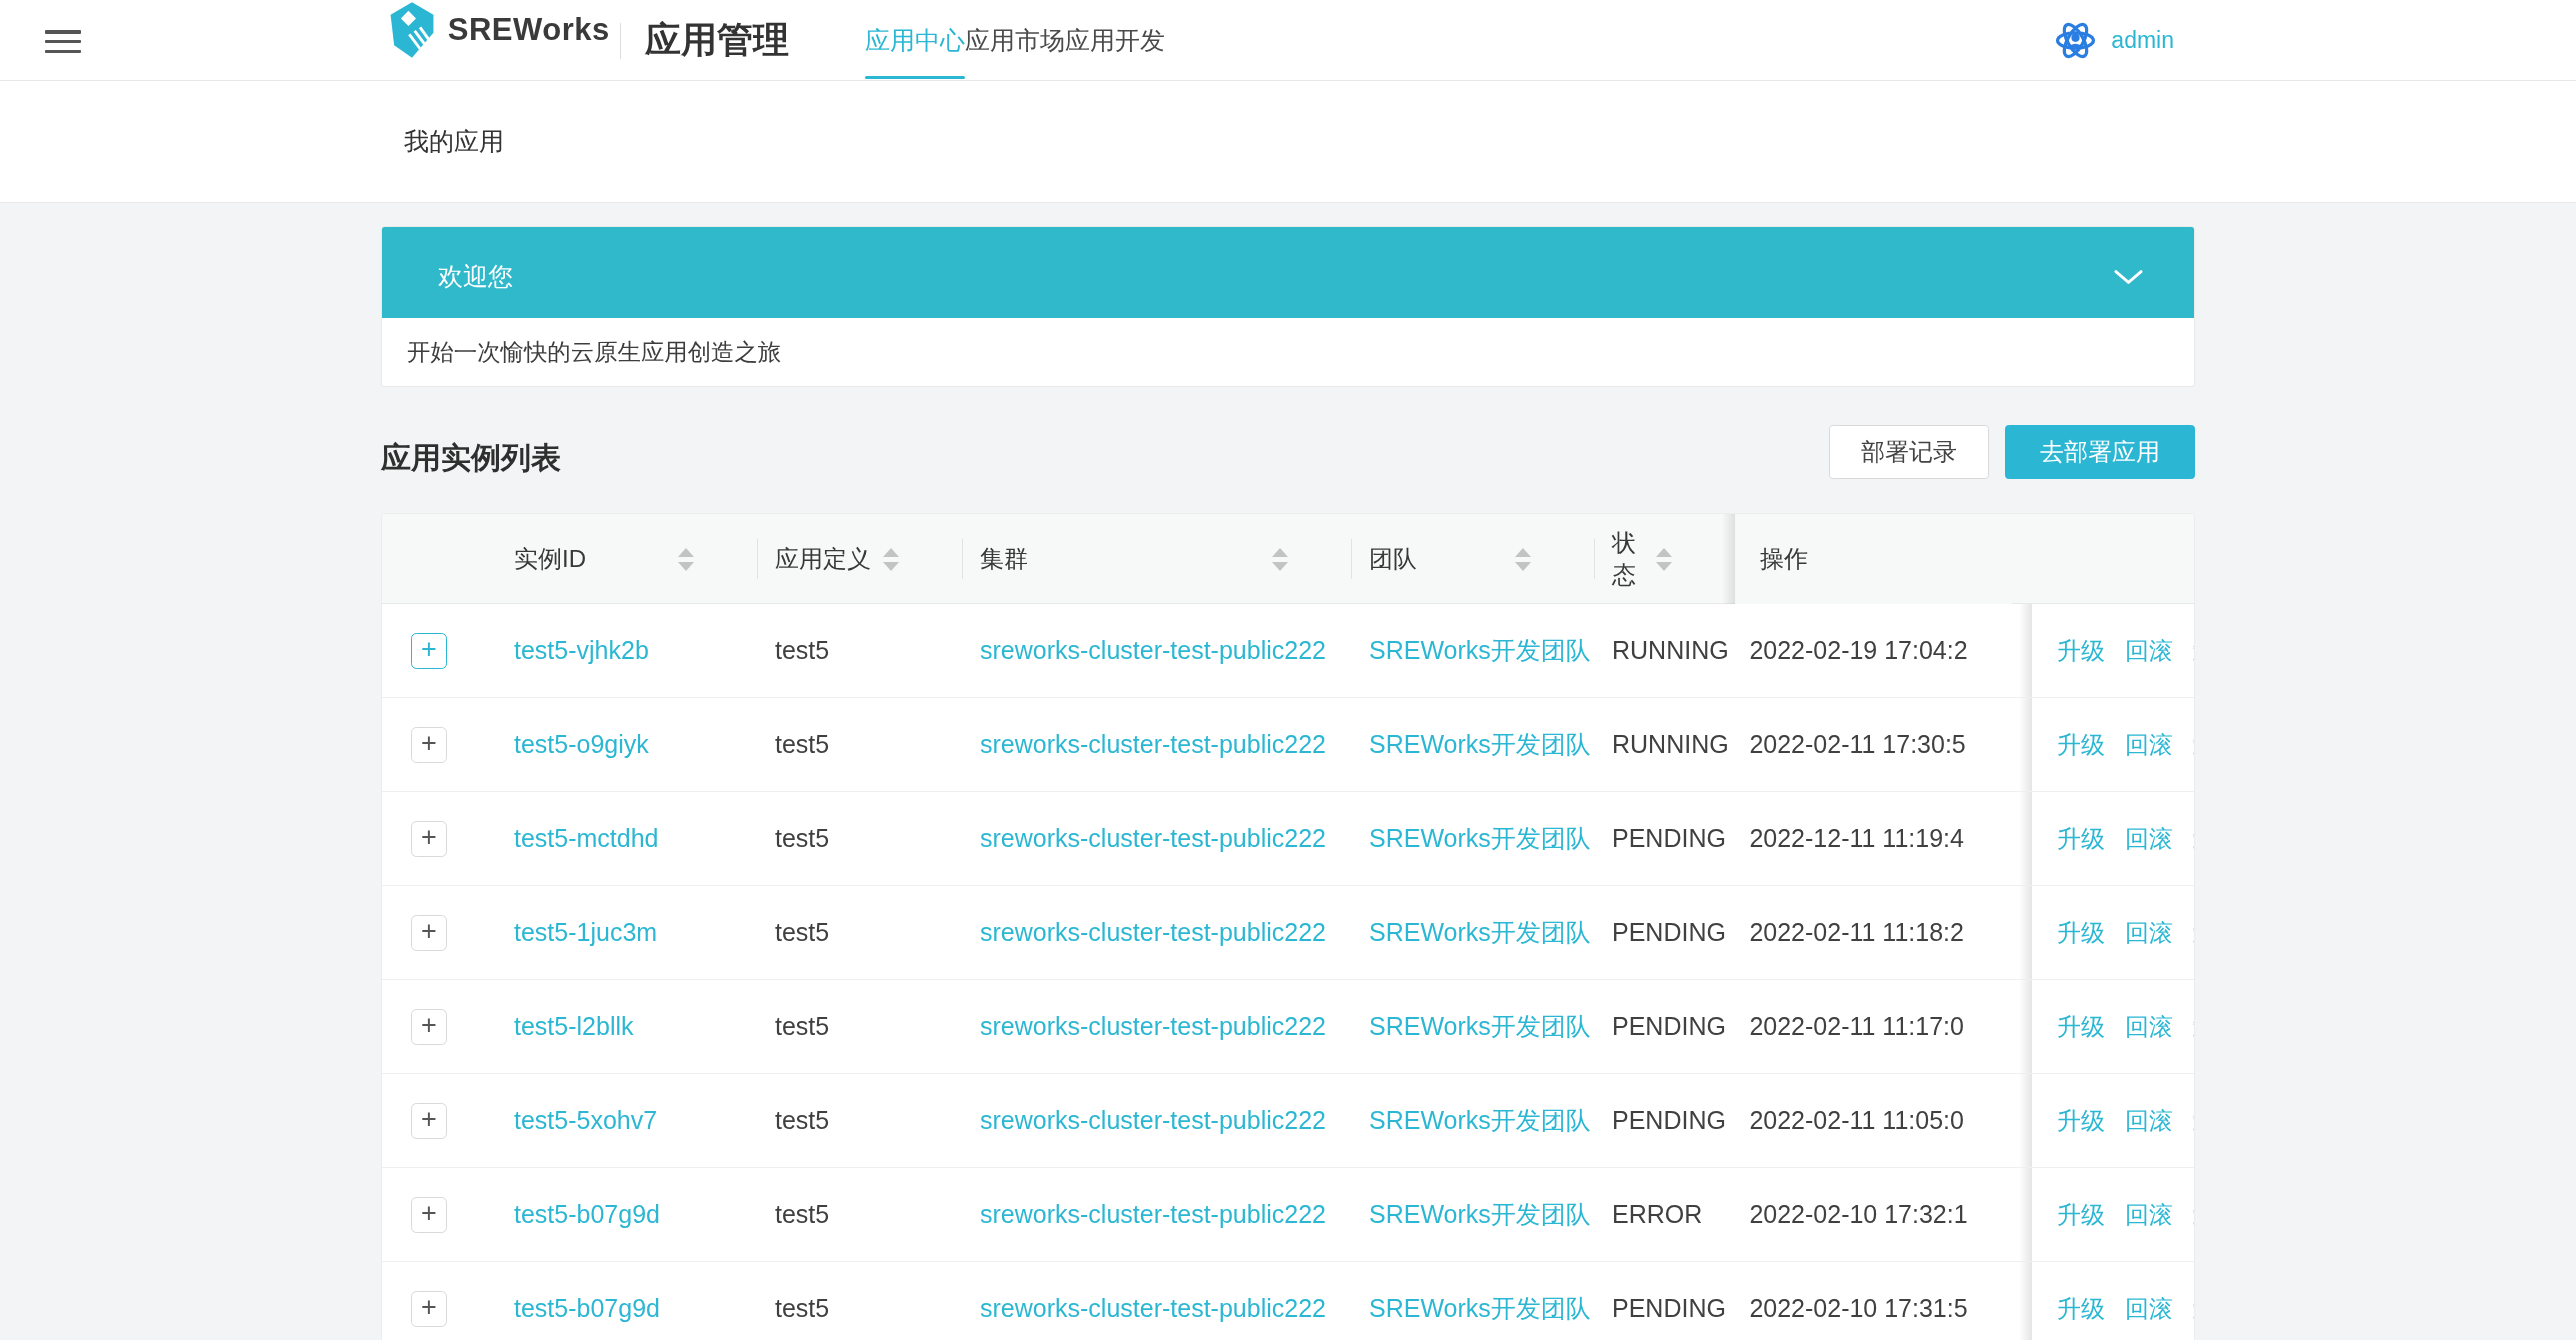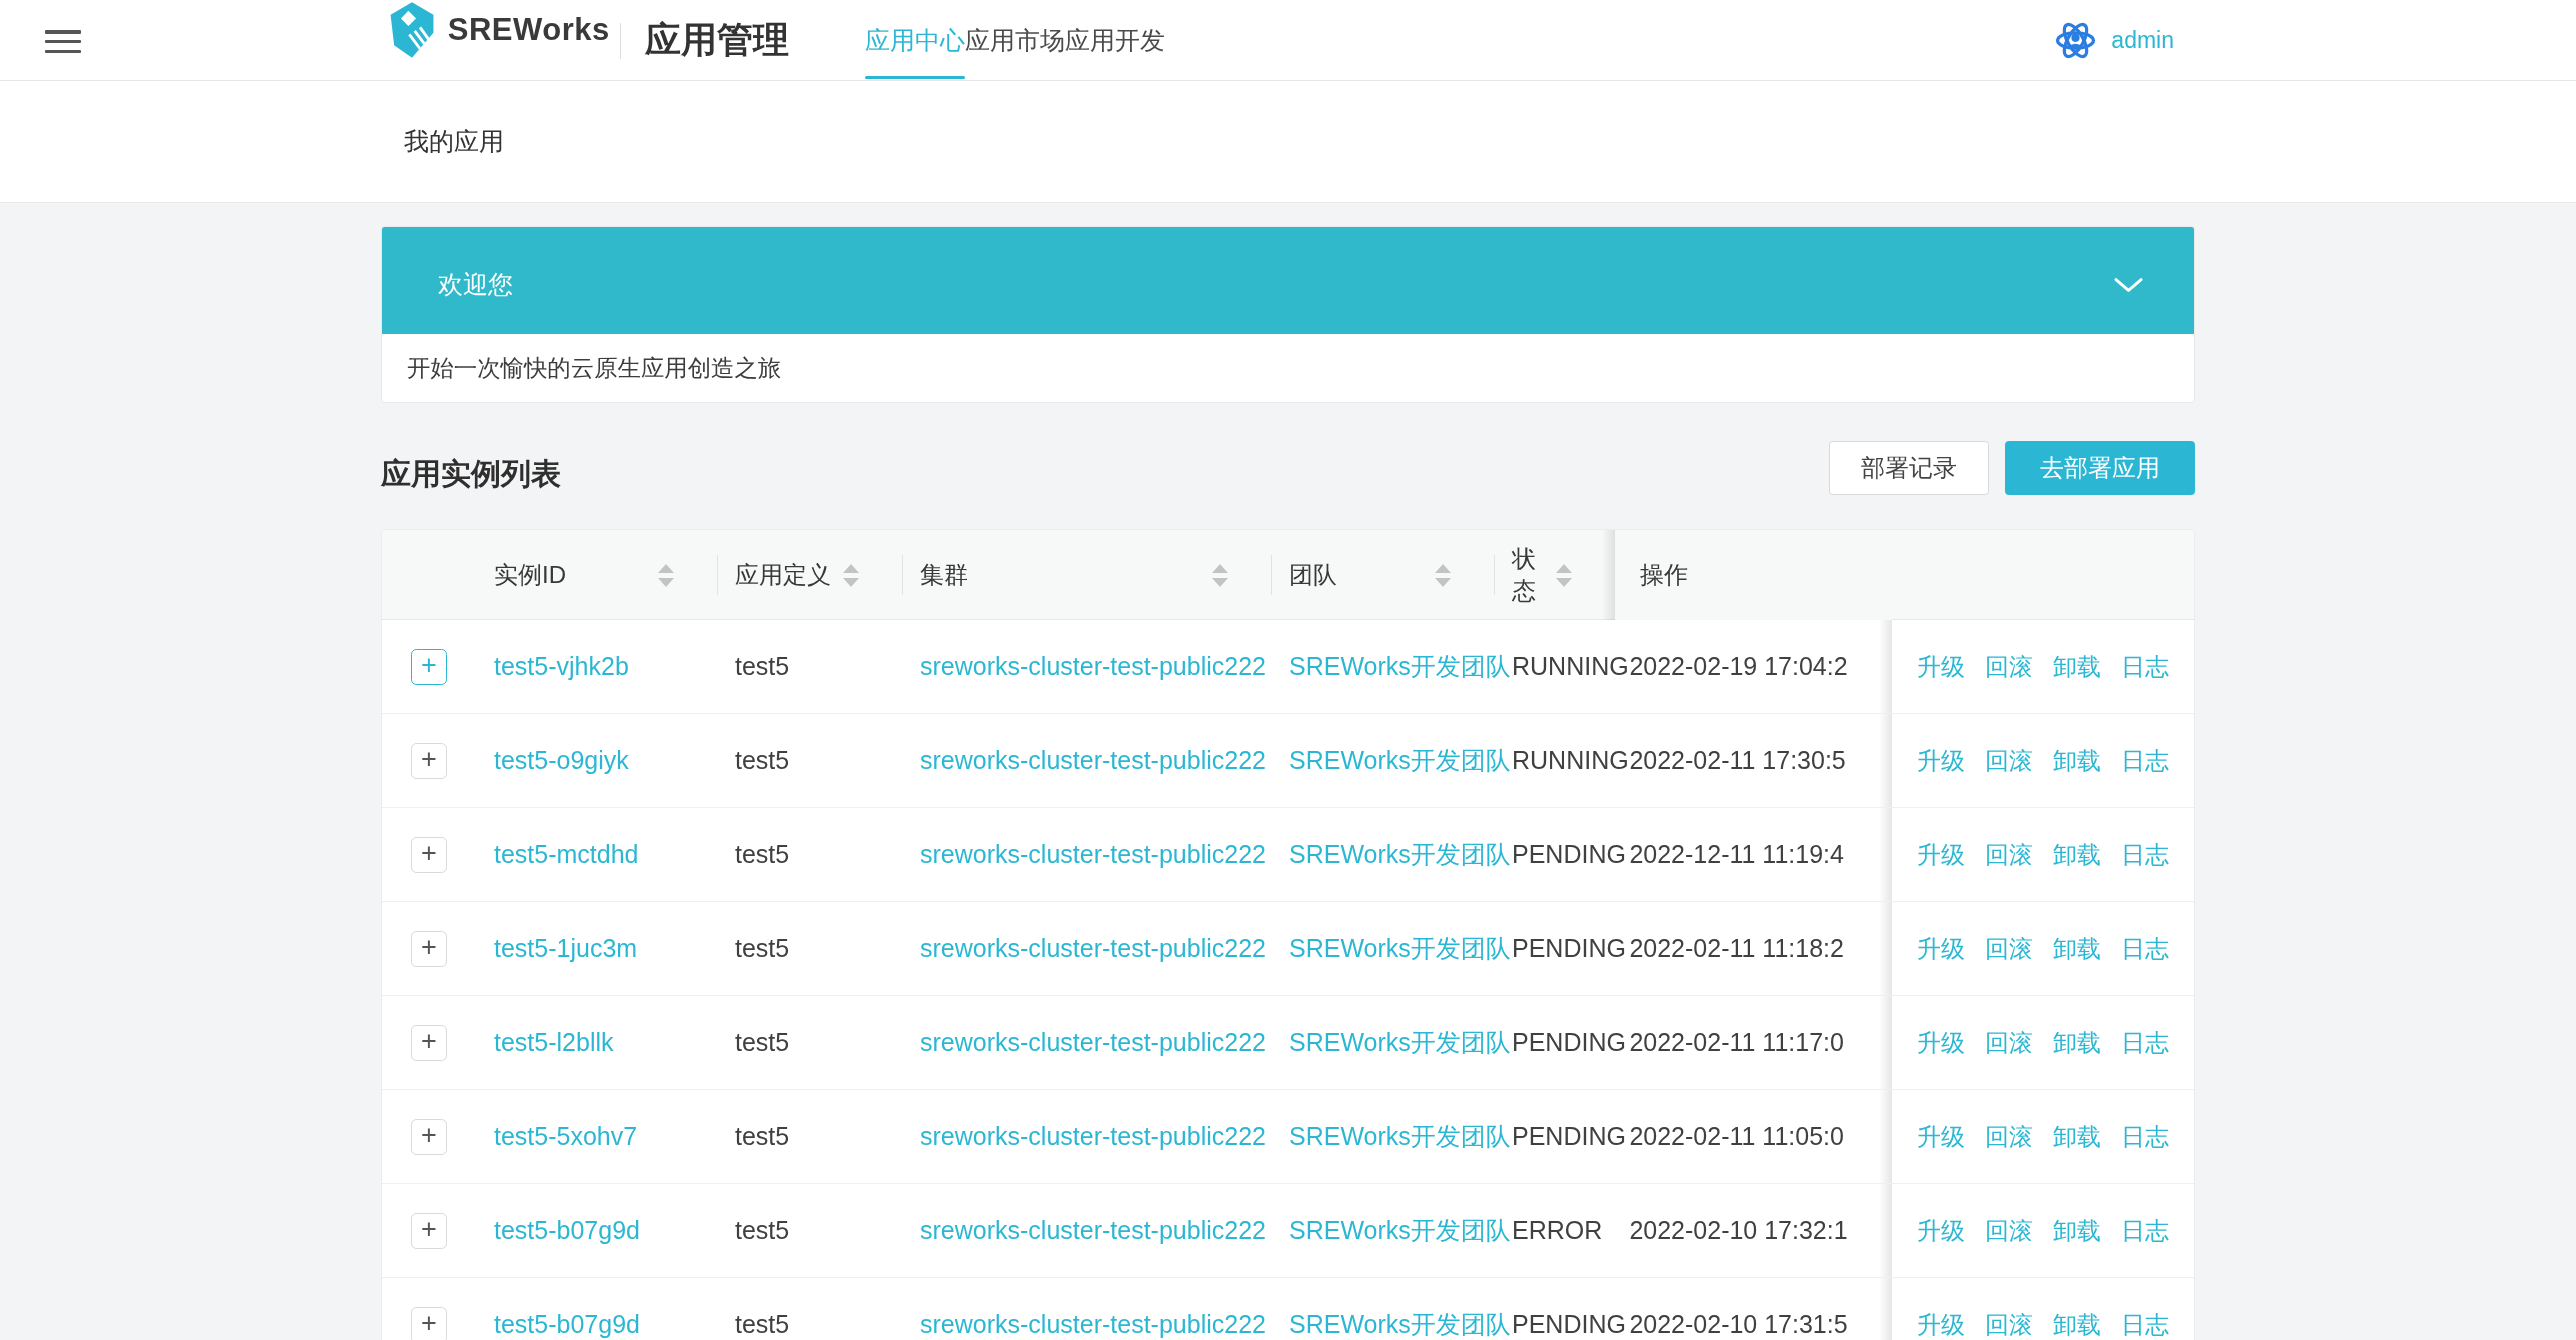--- a/index.html
+++ b/index.html
@@ -40,36 +40,36 @@
     height:122px; background:#fff; border-bottom:0.9px solid #e8e8e8;
     display:flex; align-items:center; padding-left:404px;
   }
   .page-band-title { font-size:25px; color:#333; }
 
   
   .content { width:1814px; margin:0 auto; }
 
   .welcome-card { margin-top:23.4px; border:0.9px solid #e9e9e9; border-radius:3.6px; overflow:hidden; background:#fff; }
   .welcome-head {
-    height:107px; background:var(--banner); display:flex; align-items:center;
+    height:91px; background:var(--banner); display:flex; align-items:center;
     padding:8px 50px 0 56px; cursor:pointer;
   }
   .welcome-title { color:#fff; font-size:25px; flex:1; }
   .welcome-body { min-height:68px; display:flex; align-items:center; padding:0 25px; font-size:23.4px; color:#3d3d3d; }
 
   .section-head { margin-top:38px; display:flex; align-items:flex-end; }
   .section-title { font-size:30px; font-weight:bold; color:#2f2f2f; flex:1; }
   .btn { height:54px; border-radius:3.6px; font-size:24px; display:inline-flex; align-items:center;
     justify-content:center; cursor:pointer; font-family:inherit; }
   .btn-default { background:#fff; border:0.9px solid #d9d9d9; color:#444; padding:0 31px; }
   .btn-primary { background:var(--accent); border:0.9px solid var(--accent); color:#fff; padding:0 34px; margin-left:16px; }
 
   
   .table-card { margin-top:34px; background:#fff; border:0.9px solid #ececec; border-radius:3.6px; overflow:hidden; }
-  .tr { display:grid; grid-template-columns:94px 241px 185px 369px 223px 121px 277px 304px; align-items:center; }
+  .tr { display:grid; grid-template-columns:94px 241px 185px 369px 223px 121px 277px 304px; align-items:center;gap:20px; }
   .thead { background:#f7f8f8; height:90px; border-bottom:0.9px solid #e8e8e8; }
   .th { position:relative; height:90px; display:flex; align-items:center;
     font-size:24px; font-weight:500; color:#383838; padding-left:18px; }
   .th.sep:before { content:""; position:absolute; left:0; top:25px; width:0.9px; height:40px; background:#e2e2e2; }
   .th .sorter { margin-left:auto; margin-right:43px; display:flex; flex-direction:column; gap:4.5px; cursor:pointer; }
   .caret-up { width:0; height:0; border-left:8px solid transparent; border-right:8px solid transparent;
     border-bottom:9px solid #c3c3c3; }
   .caret-down { width:0; height:0; border-left:8px solid transparent; border-right:8px solid transparent;
     border-top:9px solid #c3c3c3; }
   .row { height:94px; border-bottom:0.9px solid #efefef; background:#fff; }

